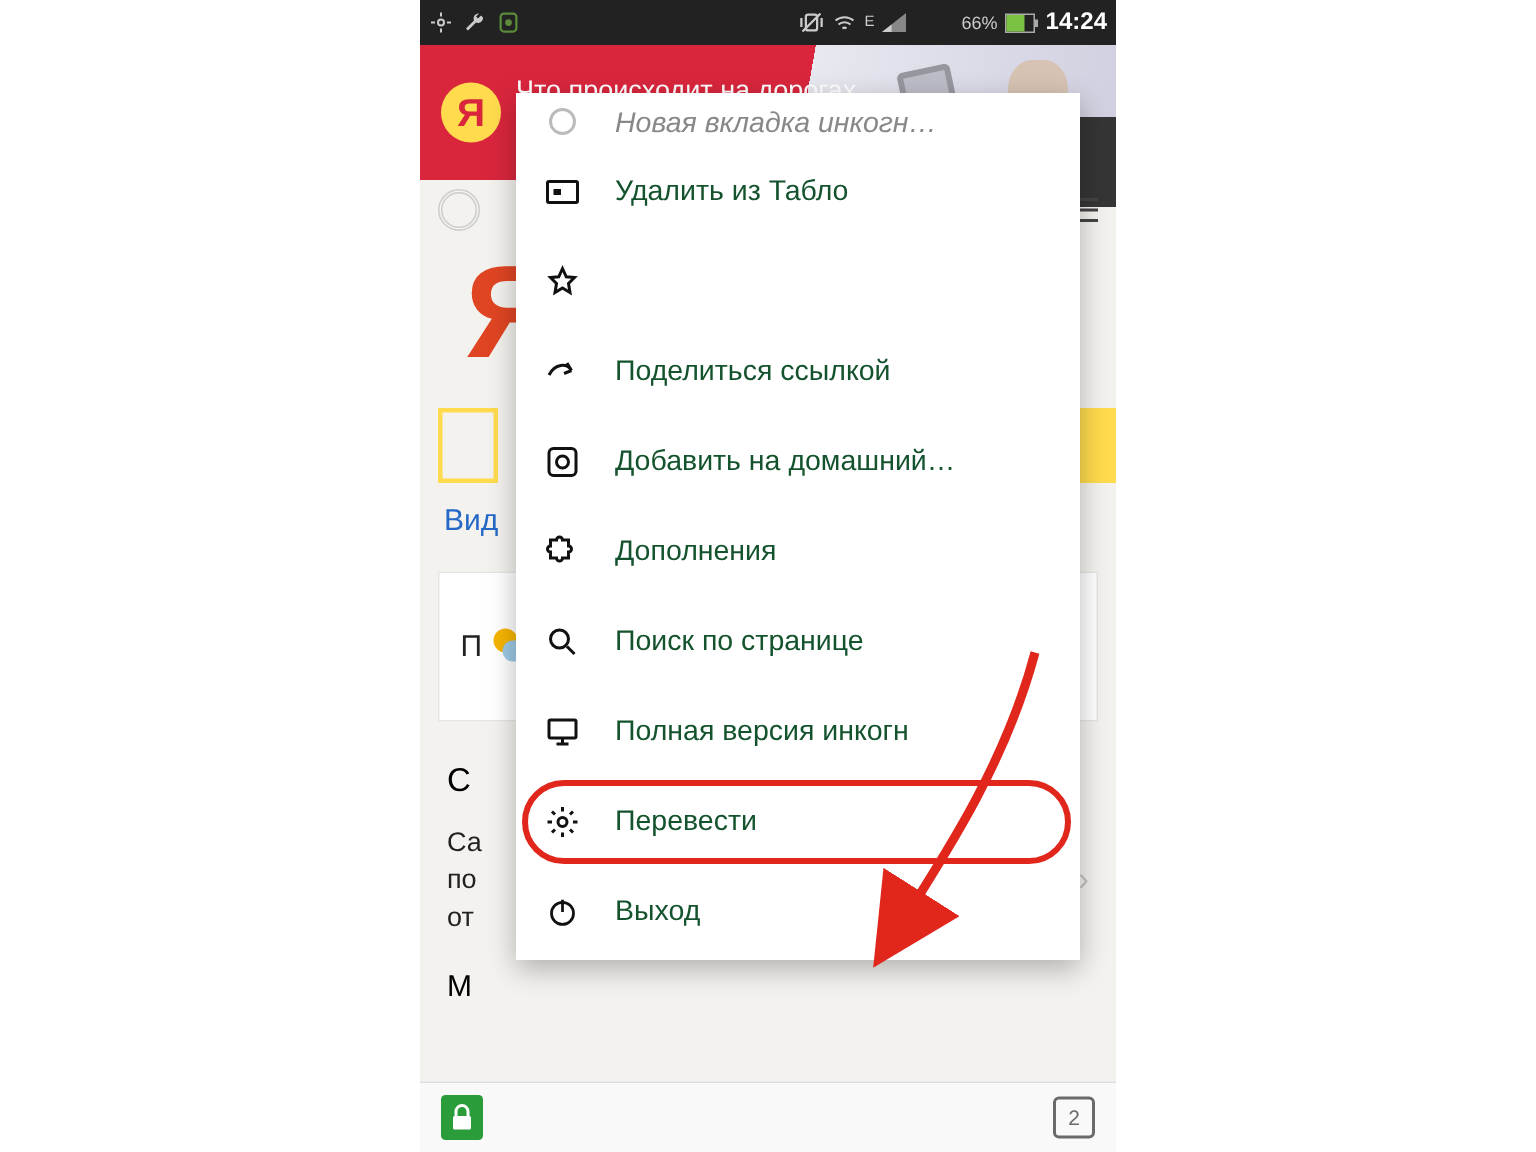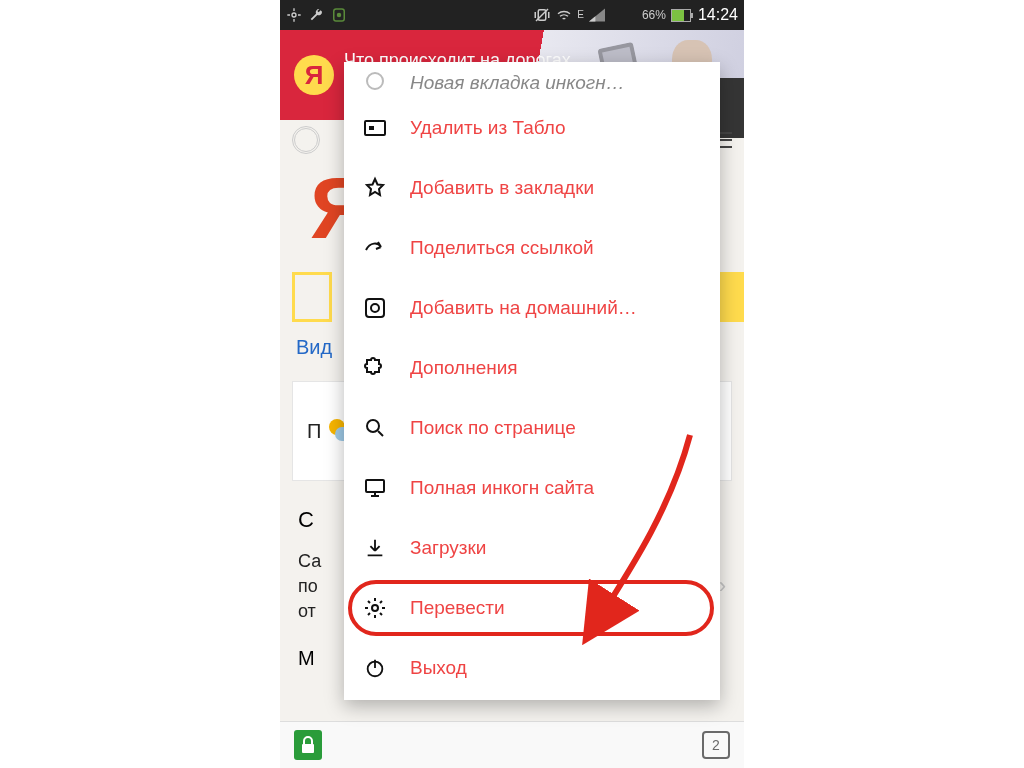--- a/index.html
+++ b/index.html
@@ -53,21 +53,21 @@
     height: 5px;
     background: #aaa;
   }
   .battery-fill {
     position: absolute;
     left: 0; top: 0;
     height: 100%;
     width: 66%;
     background: #7cc242;
   }
-  .sb-clock { color: #fff; font-size: 16px; margin-left: 2px; }
+  .sb-clock { color: #fff; font-size: 16px; margin-left: 2px; font-weight: bold; }
   .sb-pct   { font-size: 12px; margin-left: 32px; }
   .ico { display: inline-flex; align-items: center; justify-content: center; }
   .ico svg { display: block; }
 
   
   .banner {
     height: 90px;
     background: linear-gradient(100deg, #d9263d 0%, #d9263d 55%, #e8e8f0 55%, #cfcfe0 100%);
     color: #fff;
     position: relative;
@@ -278,21 +278,21 @@
     padding: 4px 0 2px 0;
     z-index: 10;
   }
   .menu-item {
     display: flex;
     align-items: center;
     height: 60px;
     padding: 0 18px;
     gap: 22px;
     font-size: 19px;
-    color: #ef4444;
+    color: #14532d;
     cursor: pointer;
     position: relative;
   }
   .menu-item.truncated {
     height: 28px;
     align-items: flex-end;
     color: #888;
     padding-bottom: 4px;
     overflow: hidden;
     font-style: italic;
@@ -494,21 +494,20 @@
       </span>
       <span class="mi-label">Удалить из Табло</span>
     </div>
 
     <div class="menu-item">
       <span class="mi-icon">
         <svg width="24" height="24" viewBox="0 0 24 24">
             <path fill="none" stroke="#111" stroke-width="2" d="M12 3l2.5 5.5L20 9l-4 4 1 6-5-3-5 3 1-6-4-4 5.5-.5z"></path>
           </svg>
       </span>
-      <span class="mi-label">Добавить в закладки</span>
     </div>
 
     <div class="menu-item">
       <span class="mi-icon">
         <svg width="24" height="20" viewBox="0 0 24 20">
             <path fill="none" stroke="#111" stroke-width="2" d="M3 12c4-8 12-8 15-3l-3-5m3 5l-5 2"></path>
           </svg>
       </span>
       <span class="mi-label">Поделиться ссылкой</span>
     </div>
@@ -544,31 +543,23 @@
     </div>
 
     <div class="menu-item">
       <span class="mi-icon">
         <svg width="24" height="22" viewBox="0 0 24 22">
             <rect x="3" y="3" width="18" height="12" rx="1" fill="none" stroke="#111" stroke-width="2"></rect>
             <line x1="8" y1="19" x2="16" y2="19" stroke="#111" stroke-width="2"></line>
             <line x1="12" y1="15" x2="12" y2="19" stroke="#111" stroke-width="2"></line>
           </svg>
       </span>
-      <span class="mi-label">Полная инкогн сайта</span>
-    </div>
-
-    <div class="menu-item">
-      <span class="mi-icon">
-        <svg width="22" height="22" viewBox="0 0 24 24">
-            <path fill="none" stroke="#111" stroke-width="2" d="M12 3v12m0 0l-5-5m5 5l5-5M4 20h16"></path>
-          </svg>
-      </span>
-      <span class="mi-label">Загрузки</span>
-    </div>
+      <span class="mi-label">Полная версия инкогн</span>
+    </div>
+
 
     <div class="menu-item">
       <div class="highlight-ring"></div>
       <span class="mi-icon">
         <svg width="24" height="24" viewBox="0 0 24 24">
             <circle cx="12" cy="12" r="3" fill="none" stroke="#111" stroke-width="2"></circle>
             <path fill="none" stroke="#111" stroke-width="2" d="M12 2v3M12 19v3M2 12h3M19 12h3M5 5l2 2M17 17l2 2M19 5l-2 2M7 17l-2 2"></path>
           </svg>
       </span>
       <span class="mi-label">Перевести</span>

